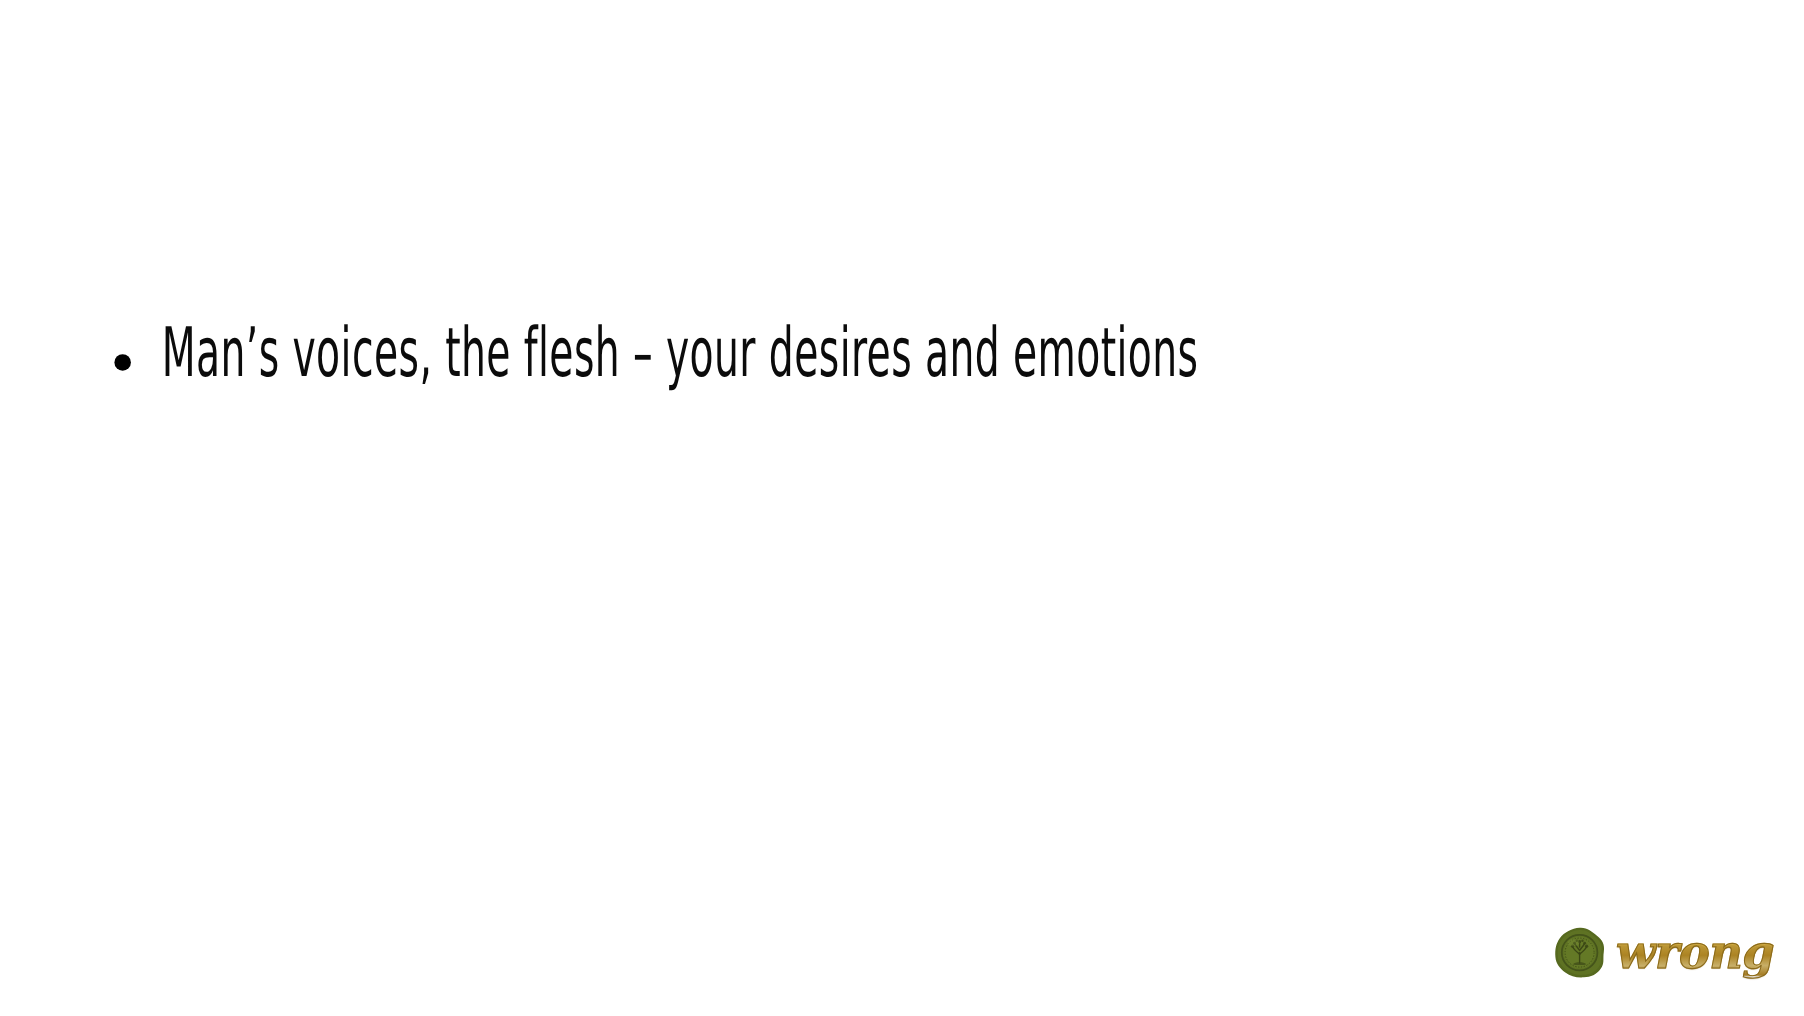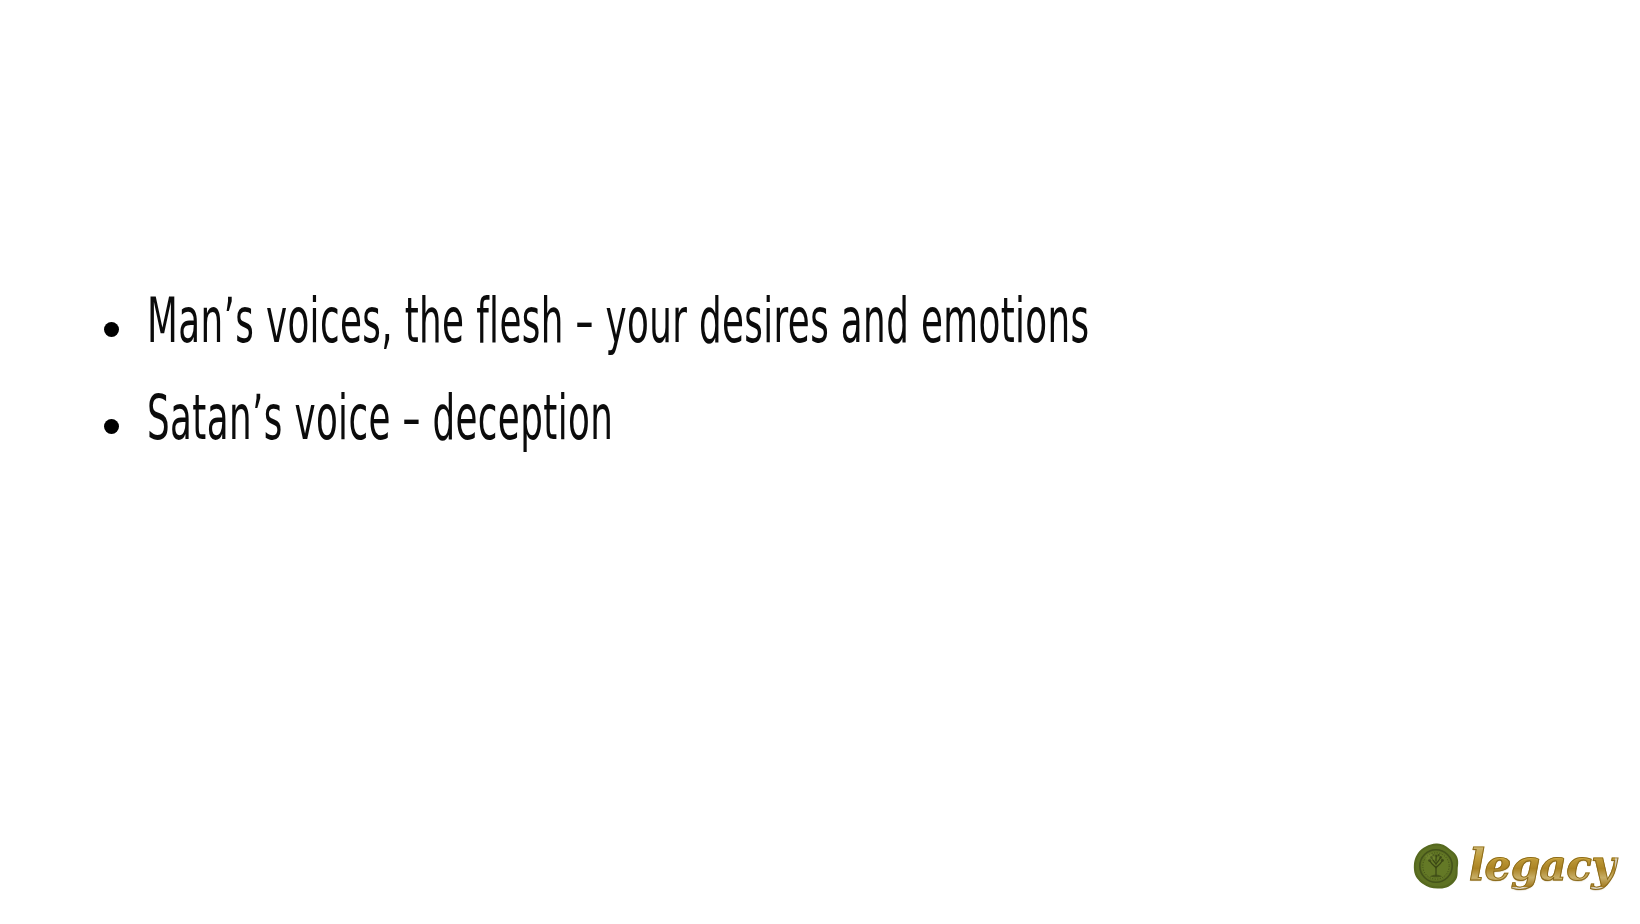--- a/index.html
+++ b/index.html
@@ -121,24 +121,20 @@
 
   <ul id="bullet-list">
 
     <li class="bullet-item">
       <span class="bullet-marker"></span>
       <span class="bullet-text">Man’s voices, the flesh – your desires and emotions</span>
     </li>
 
 
 
-    <li class="bullet-item">
-      <span class="bullet-marker"></span>
-      <span class="bullet-text">Satan’s voice – deception</span>
-    </li>
 
   </ul>
 
   <div id="logo">
     <span id="logo-seal">
       <svg viewBox="0 0 48 48" xmlns="http://www.w3.org/2000/svg">
         <path d="M24 1.5 C31 1.0 35 5 39.5 8.5 C45 12.5 47 17 46 23.5 C45 30 47 34 43 39 C39.5 44 34 46.5 28 46.5 C21 47 16 45.5 11 42 C6 38.5 2.5 34 2 28 C1.5 21 2.5 16 6 11 C10 5.5 17 2 24 1.5 Z" fill="#56691f"></path>
         <path d="M24 3.5 C30 3.0 34 6.5 38 9.8 C43 13.4 44.8 17.5 43.9 23.3 C43 29.2 44.8 32.8 41.2 37.3 C38 41.8 33 44.2 27.6 44.2 C21.3 44.6 16.8 43.2 12.3 40 C7.8 36.8 4.6 32.8 4.2 27.4 C3.7 21.1 4.6 16.5 7.8 12 C11.4 7 17.6 3.9 24 3.5 Z" fill="#5e7223"></path>
         <circle cx="24" cy="24" r="16.2" fill="none" stroke="#44531a" stroke-width="1.6"></circle>
         <circle cx="24" cy="24" r="14.2" fill="#6a8029" opacity="0.55"></circle>
@@ -157,16 +153,16 @@
           <circle cx="19.4" cy="15.4" r="1.3"></circle>
           <circle cx="28.6" cy="15.4" r="1.3"></circle>
           <circle cx="24" cy="14" r="1.5"></circle>
           <circle cx="21.4" cy="13.2" r="1.1"></circle>
           <circle cx="26.6" cy="13.2" r="1.1"></circle>
         </g>
         <path d="M18 34.5 C20 32.2 28 32.2 30 34.5 C28 35.6 20 35.6 18 34.5 Z" fill="#3b4715" opacity="0.7"></path>
         <ellipse cx="18.5" cy="15" rx="5.5" ry="3.4" fill="#8a9e44" opacity="0.22"></ellipse>
       </svg>
     </span>
-    <span id="logo-wordmark">legacy</span>
+    <span id="logo-wordmark">wrong</span>
   </div>
 
 </div>
 
 </body></html>

